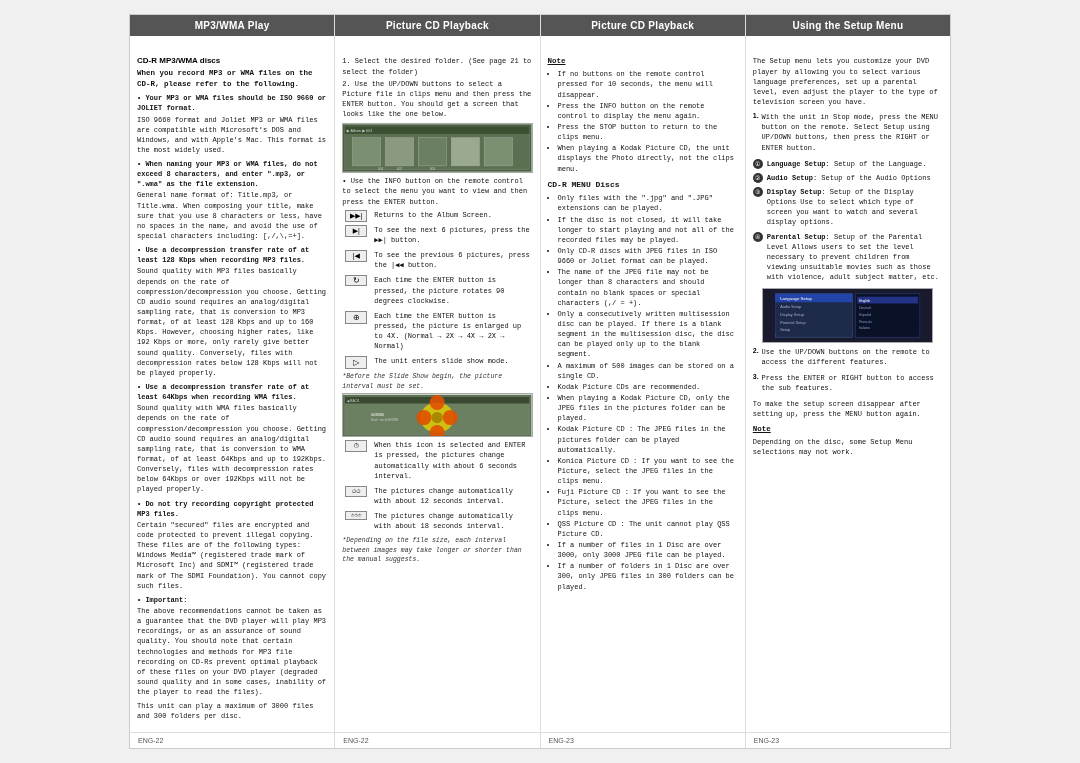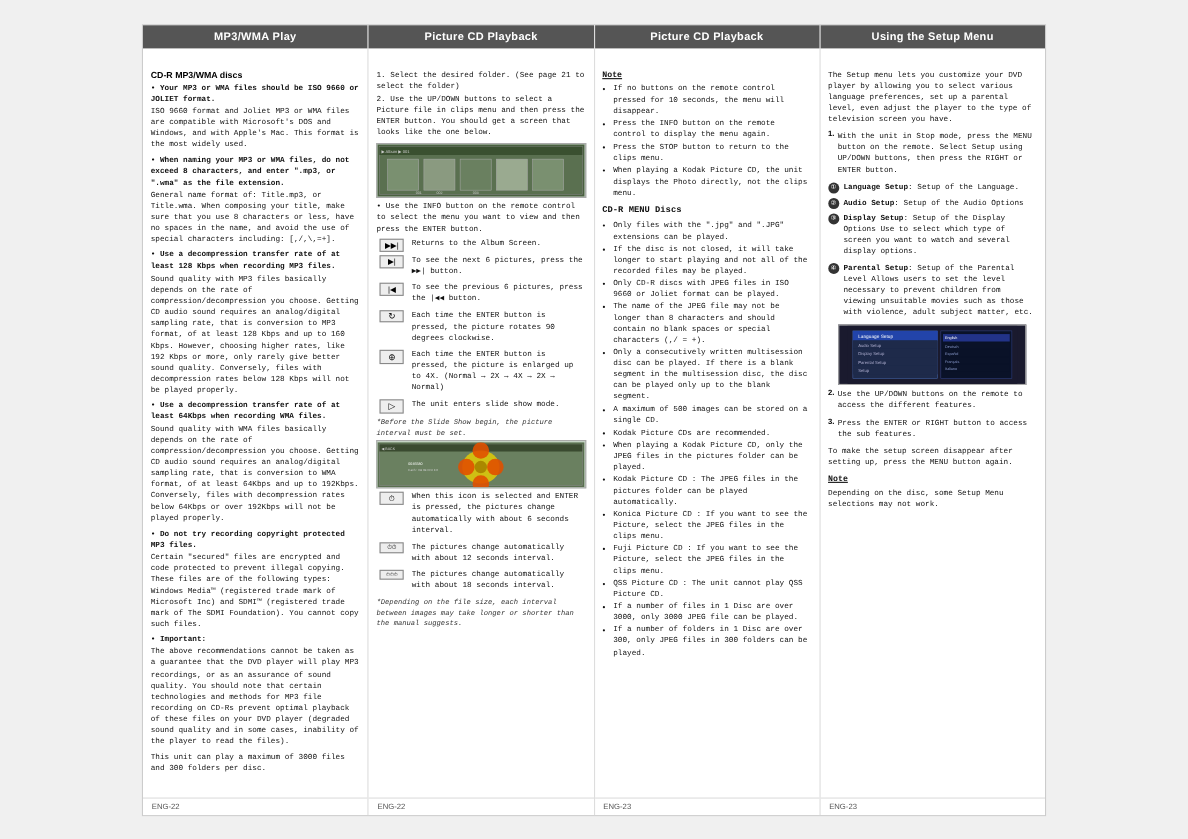--- a/index.html
+++ b/index.html
@@ -206,20 +206,21 @@
 </head>
 <body>
 
 <div class="page">
   <div class="columns">
 
     <div class="column">
       <div class="col-header">MP3/WMA Play</div>
       <div class="col-content">
         <div class="section-title">CD-R MP3/WMA discs</div>
+        <p class="bold-intro">When you record MP3 or WMA files on the CD-R, please refer to the following.</p>
 
         <div class="bullet-section">
           <p class="bullet-title">• <span>Your MP3 or WMA files should be ISO 9660 or JOLIET format.</span></p>
           <p>ISO 9660 format and Joliet MP3 or WMA files are compatible with Microsoft's DOS and Windows, and with Apple's Mac. This format is the most widely used.</p>
         </div>
 
         <div class="bullet-section">
           <p class="bullet-title">• <span>When naming your MP3 or WMA files, do not exceed 8 characters, and enter ".mp3, or ".wma" as the file extension.</span></p>
           <p>General name format of: Title.mp3, or Title.wma. When composing your title, make sure that you use 8 characters or less, have no spaces in the name, and avoid the use of special characters including: [,/,\,=+].</p>
         </div>

